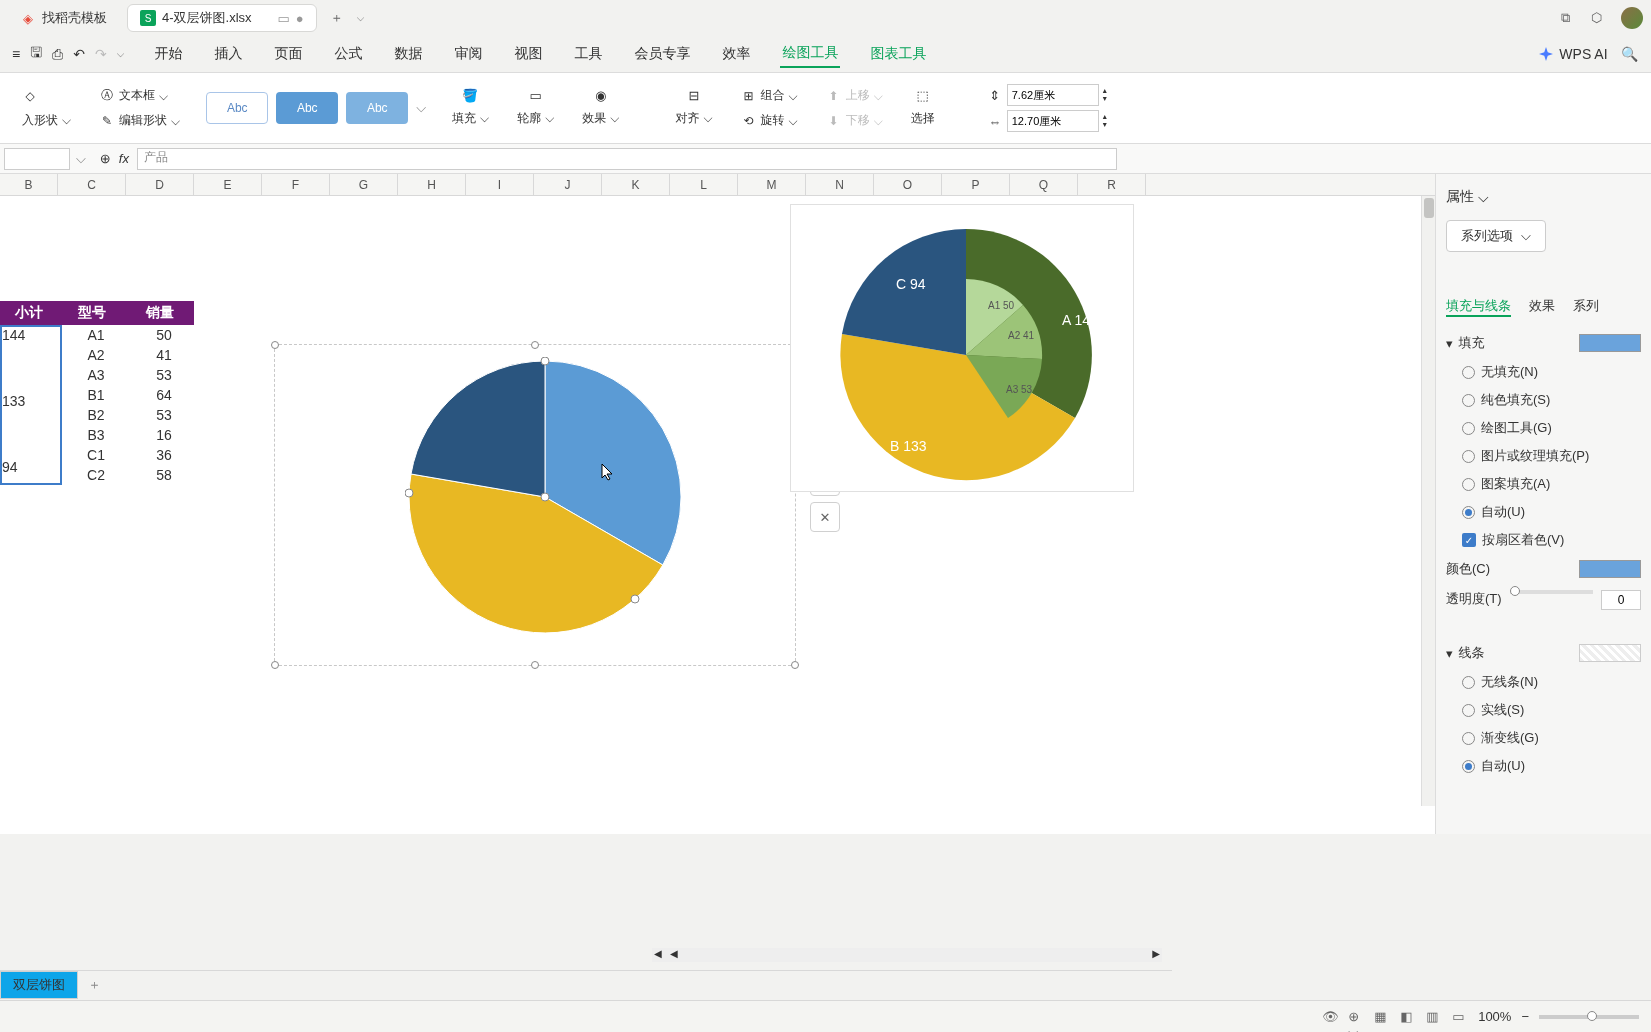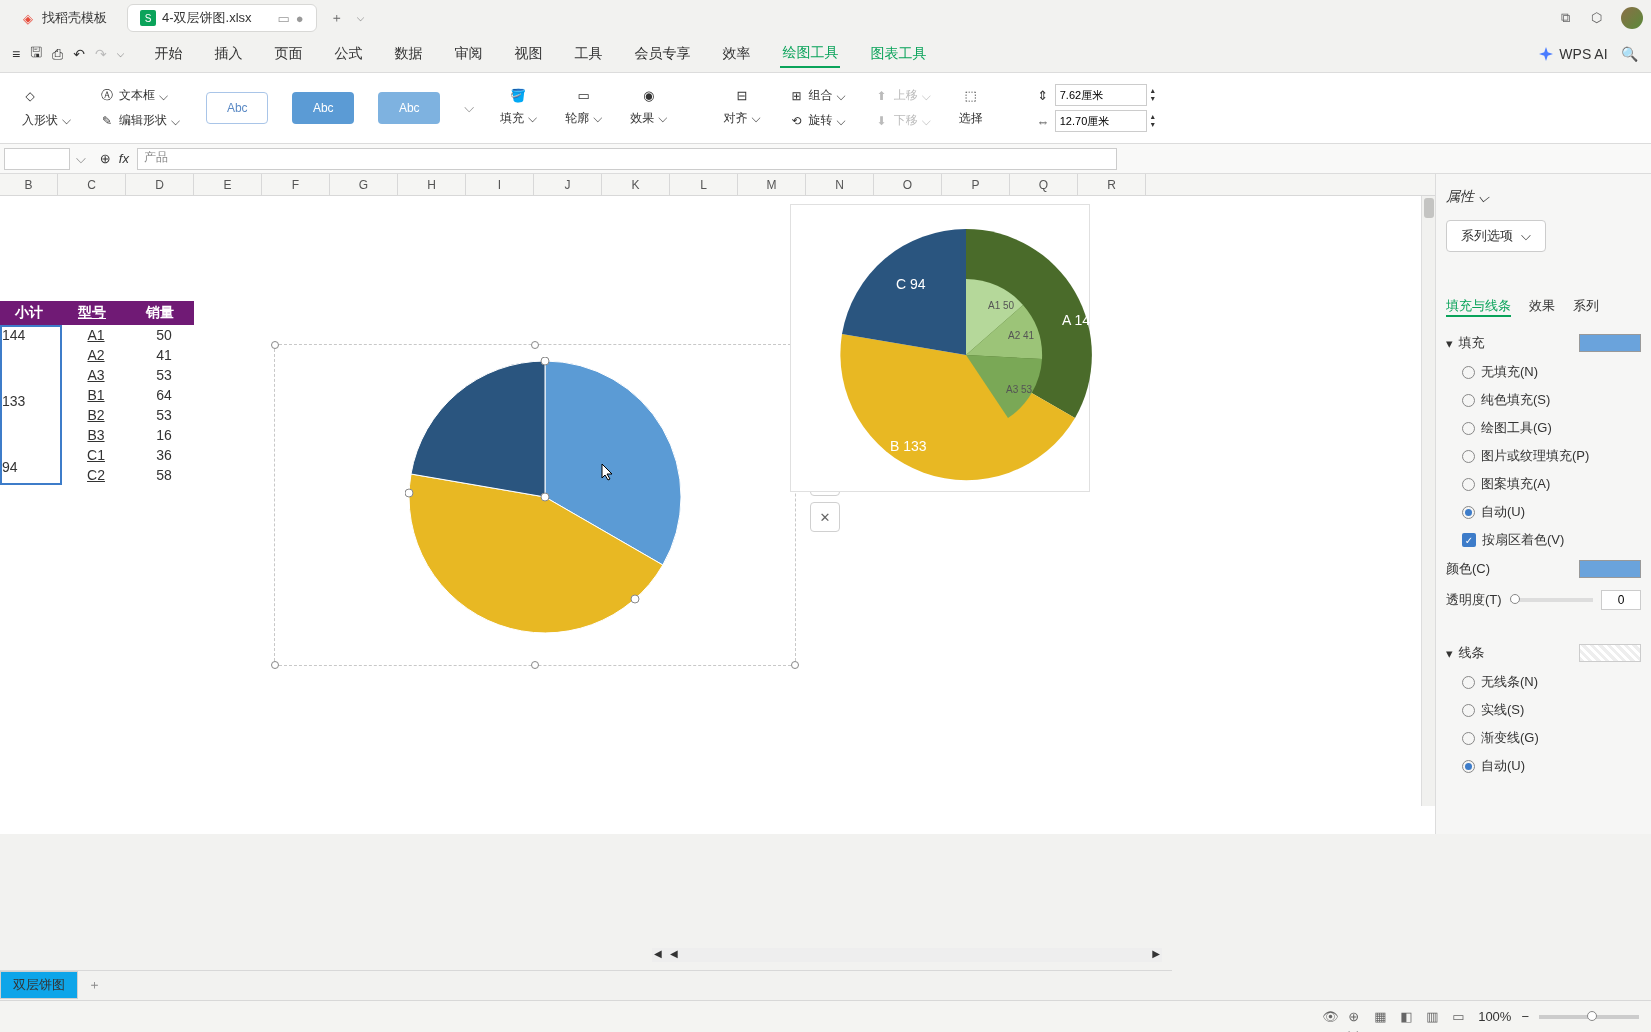--- a/index.html
+++ b/index.html
@@ -41,45 +41,45 @@
 .sheet-area { flex:1; position:relative; background:#fff; }
 .col-headers { height:22px; display:flex; border-bottom:1px solid #d8d8d8; background:#f5f5f3; }
 .col-h { border-right:1px solid #d8d8d8; display:flex; align-items:center; justify-content:center; font-size:12px; color:#555; }
 .grid-body { position:relative; height:610px; background:#fff; }
 
 .data-table { position:absolute; left:0; top:105px; font-size:14px; }
 .dt-header { display:flex; }
 .dt-header .dc { background:#701a75; color:#fff; font-weight:bold; padding:3px 0; text-align:center; }
 .dt-row { display:flex; }
 .dt-row .dc { padding:2px 0; text-align:center; }
-.dc.c1{width:58px;} .dc.c2{width:68px;text-decoration:underline;} .dc.c3{width:68px;}
+.dc.c1{width:58px;} .dc.c2{width:68px;} .dc.c3{width:68px;}
 .subtotal-box { border:2px solid #3d7cc9; }
 
 .chart-frame { position:absolute; left:274px; top:148px; width:522px; height:322px; border:1px dashed #c8c8c8; }
 .chart-handle { position:absolute; width:8px; height:8px; border:1px solid #888; background:#fff; border-radius:50%; }
 .pie-main { position:absolute; left:130px; top:12px; }
 
-.mini-chart { position:absolute; left:790px; top:8px; width:300px; height:288px; background:#fff; border:1px solid #e0e0e0;padding-left:44px; }
+.mini-chart { position:absolute; left:790px; top:8px; width:344px; height:288px; background:#fff; border:1px solid #e0e0e0;padding-left:44px; }
 .mini-pie { position:absolute; left:40px; top:20px; }
 
 .chart-tools { position:absolute; left:810px; top:162px; display:flex; flex-direction:column; gap:6px; }
 .ct-btn { width:30px; height:30px; border:1px solid #d0d0d0; border-radius:4px; background:#fff; display:flex; align-items:center; justify-content:center; color:#666; }
 
 .props-panel { width:216px; background:#f6f6f5; border-left:1px solid #dcdcdc; padding:10px 10px; overflow-y:auto; }
-.props-title { font-size:14px; padding:4px 0; display:flex; align-items:center; gap:4px;font-style:italic; }
+.props-title { font-size:14px; padding:4px 0; display:flex; align-items:center; gap:4px; }
 .series-dd { border:1px solid #ccc; background:#fff; padding:6px 14px; border-radius:4px; margin:10px 0; display:inline-flex; align-items:center; gap:8px; font-size:13px; }
 .prop-tabs { display:flex; gap:18px; font-size:13px; padding:6px 0; border-bottom:1px solid transparent;margin-top:29px; }
 .prop-tab.active { color:#0aa35a; border-bottom:2px solid #0aa35a; }
 .section-title { font-size:13px; padding:10px 0 6px; display:flex; align-items:center; gap:6px; }
 .color-swatch { width:62px; height:18px; background:#6aa3dc; border:1px solid #999; margin-left:auto; }
 .radio-row { display:flex; align-items:center; gap:6px; padding:5px 0 5px 16px; font-size:13px; }
 .radio { width:13px; height:13px; border:1px solid #888; border-radius:50%; display:inline-block; position:relative; }
 .radio.checked::after { content:''; position:absolute; left:2px; top:2px; width:7px; height:7px; border-radius:50%; background:#3d7cc9; }
 .checkbox { width:14px; height:14px; background:#3d7cc9; border-radius:2px; display:inline-flex; align-items:center; justify-content:center; color:#fff; font-size:10px; }
-.trans-row { display:flex; align-items:center; gap:8px; padding:6px 0; }
+.trans-row { display:flex; gap:8px; padding:6px 0; }
 .trans-slider { flex:1; height:4px; background:#ddd; position:relative; }
 .trans-thumb { position:absolute; left:0; top:-4px; width:10px; height:10px; border:1px solid #888; background:#fff; border-radius:50%; }
 .trans-val { width:40px; height:20px; border:1px solid #ccc; text-align:center; font-size:12px; }
 
 .sheet-tabs { position:absolute; bottom:34px; left:0; height:28px; display:flex; align-items:center; background:#f2f2f0; border-top:1px solid #d8d8d8; width:1172px; }
 .sheet-tab { padding:4px 12px; background:#0ea5e9; border:1px solid #d0d0d0; font-size:13px; }
 .hscroll { position:absolute; right:10px; bottom:36px; width:510px; height:14px; background:#eee; }
 
 .statusbar { position:absolute; bottom:0; left:0; right:0; height:32px; border-top:1px solid #d8d8d8; background:#f4f4f2; display:flex; align-items:center; padding:0 12px; gap:8px; }
 .statusbar .right { margin-left:auto; display:flex; align-items:center; gap:10px; }
@@ -147,21 +147,21 @@
   <div class="ribbon-group">
     <div class="ribbon-btn">
         <span class="ribbon-icon">◇</span>
       </div>
     <div class="ribbon-btn"><span>入形状</span> ⌵</div>
   </div>
   <div class="ribbon-group">
     <div class="ribbon-btn"><span class="ribbon-icon">Ⓐ</span><span>文本框</span> ⌵</div>
     <div class="ribbon-btn"><span class="ribbon-icon">✎</span><span>编辑形状</span> ⌵</div>
   </div>
-  <div style="display:flex;gap:24px;align-items:center;padding:0 8px;">
+  <div style="display:flex;gap:8px;align-items:center;padding:0 8px;">
     <div class="style-swatch w">Abc</div>
     <div class="style-swatch b1">Abc</div>
     <div class="style-swatch b2">Abc</div>
     <span style="color:#888;">⌵</span>
   </div>
   <div class="ribbon-group" style="align-items:center;">
     <span class="ribbon-icon">🪣</span>
     <div class="ribbon-btn"><span>填充</span> ⌵</div>
   </div>
   <div class="ribbon-group" style="align-items:center;">

